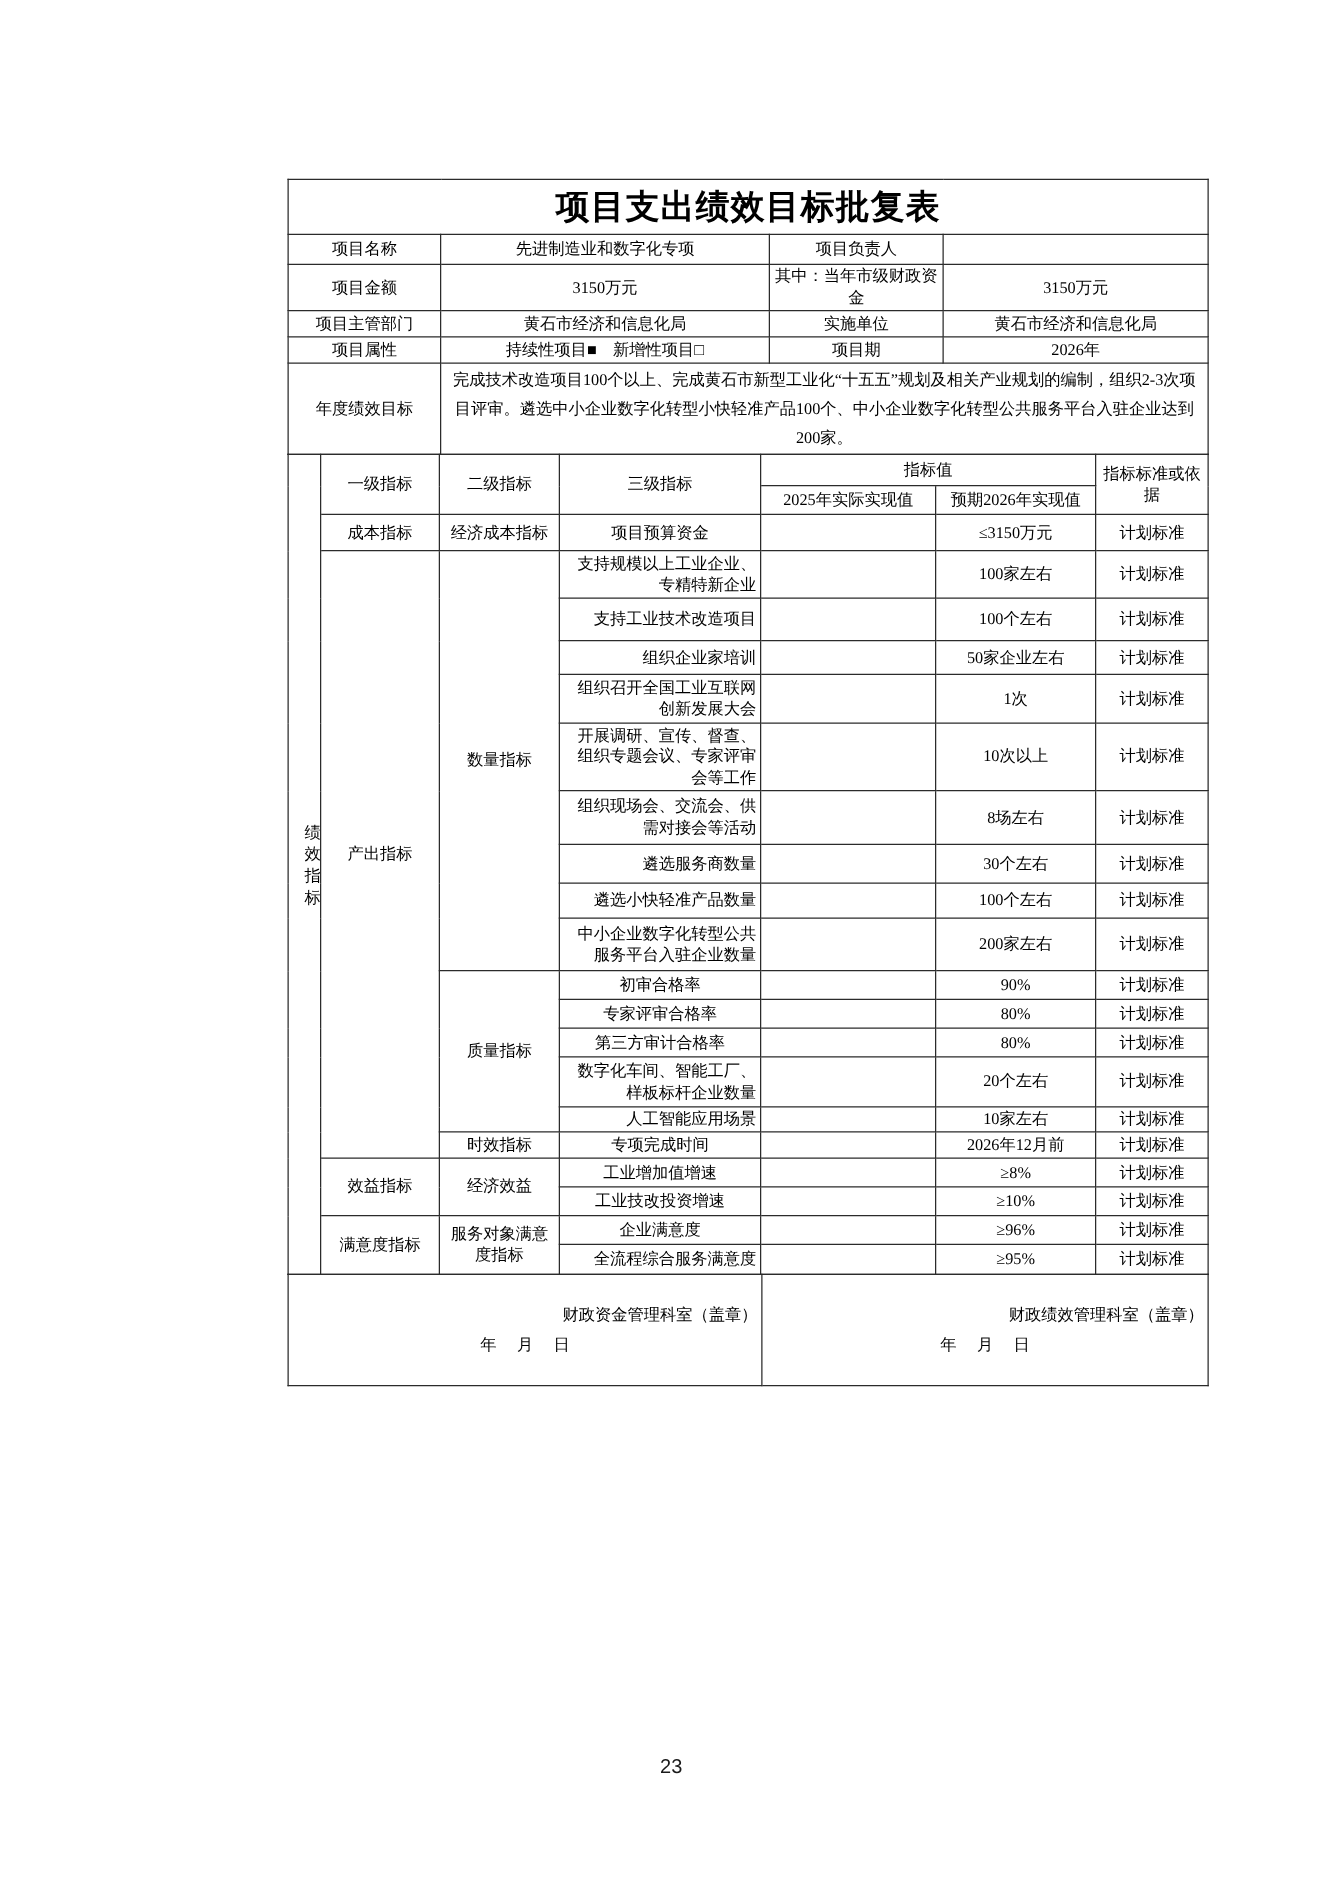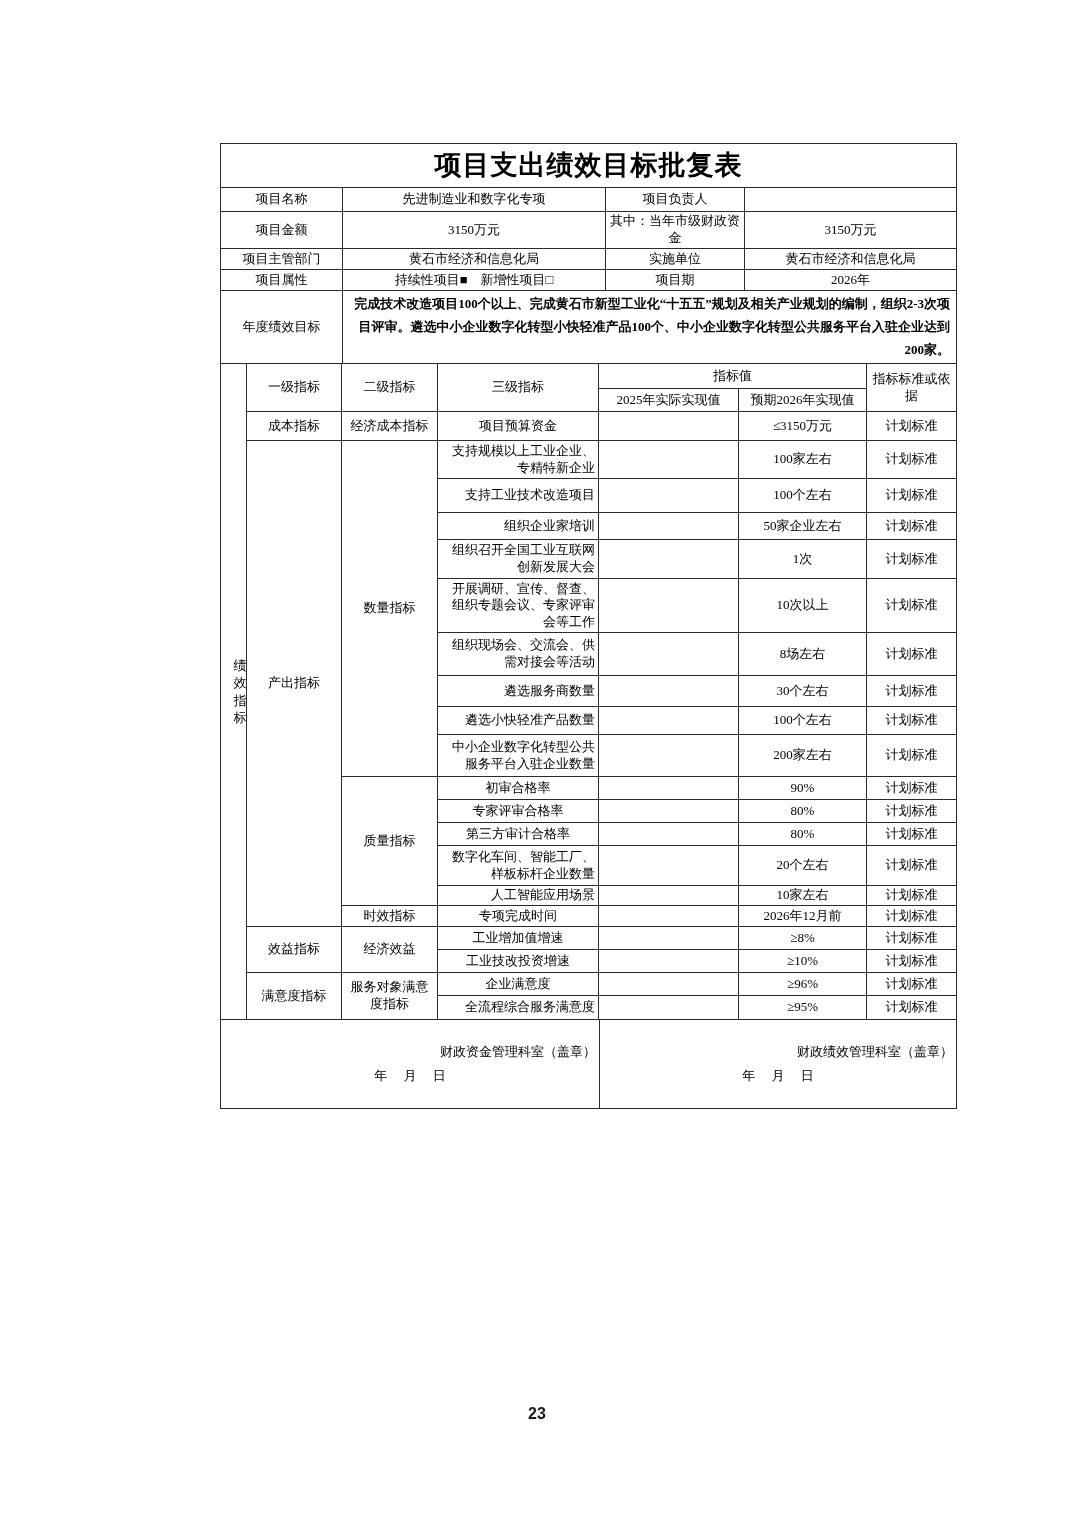--- a/index.html
+++ b/index.html
@@ -1,39 +1,39 @@
 <!DOCTYPE html>
 <html><head>
 <meta charset="utf-8">
 <style>
   html,body{margin:0;padding:0;}
   body{
     width:1074px;height:1520px;position:relative;background:#ffffff;
     font-family:"Liberation Serif","DejaVu Serif",serif;color:#000;
   }
-  .sheet{position:absolute;left:220px;top:143px;width:736px;}
+  .sheet{position:absolute;left:230px;top:143px;width:736px;}
   table{border-collapse:collapse;width:736px;table-layout:fixed;}
   table + table{margin-top:-1px;}
   td{
     border:1px solid #2b2b2b;font-size:13px;line-height:1.3;
     text-align:center;vertical-align:middle;padding:1px 3px;overflow:hidden;
     word-break:break-word;
   }
   td.la{text-align:right;padding-left:5px;}
   .title-cell{font-size:27px;font-weight:bold;letter-spacing:1px;padding:4px 0;}
   .subtitle-cell{font-size:13px;padding:0;}
-  .goal-text{text-align:right;line-height:1.75;padding:2px 6px;font-weight:bold;}
+  .goal-text{text-align:center;line-height:1.75;padding:2px 6px;}
   .vert-cell{padding:0 12px;}
   .vert-cell span{display:inline-block;width:14px;word-break:break-all;line-height:1.35;letter-spacing:0;}
   .sig-cell{vertical-align:middle;}
   .sig-name{line-height:1.9;text-align:right;}
   .sig-date{line-height:1.9;}
   .page-num{
     position:absolute;left:0;top:1405px;width:1074px;text-align:center;
-    font-family:"Liberation Sans","DejaVu Sans",sans-serif;font-size:16px;color:#1a1a1a;font-weight:bold;
+    font-family:"Liberation Sans","DejaVu Sans",sans-serif;font-size:16px;color:#1a1a1a;
   }
 </style>
 </head>
 <body>
 
 <div class="sheet">
 
   <table>
     <colgroup>
         <col style="width:122px">

